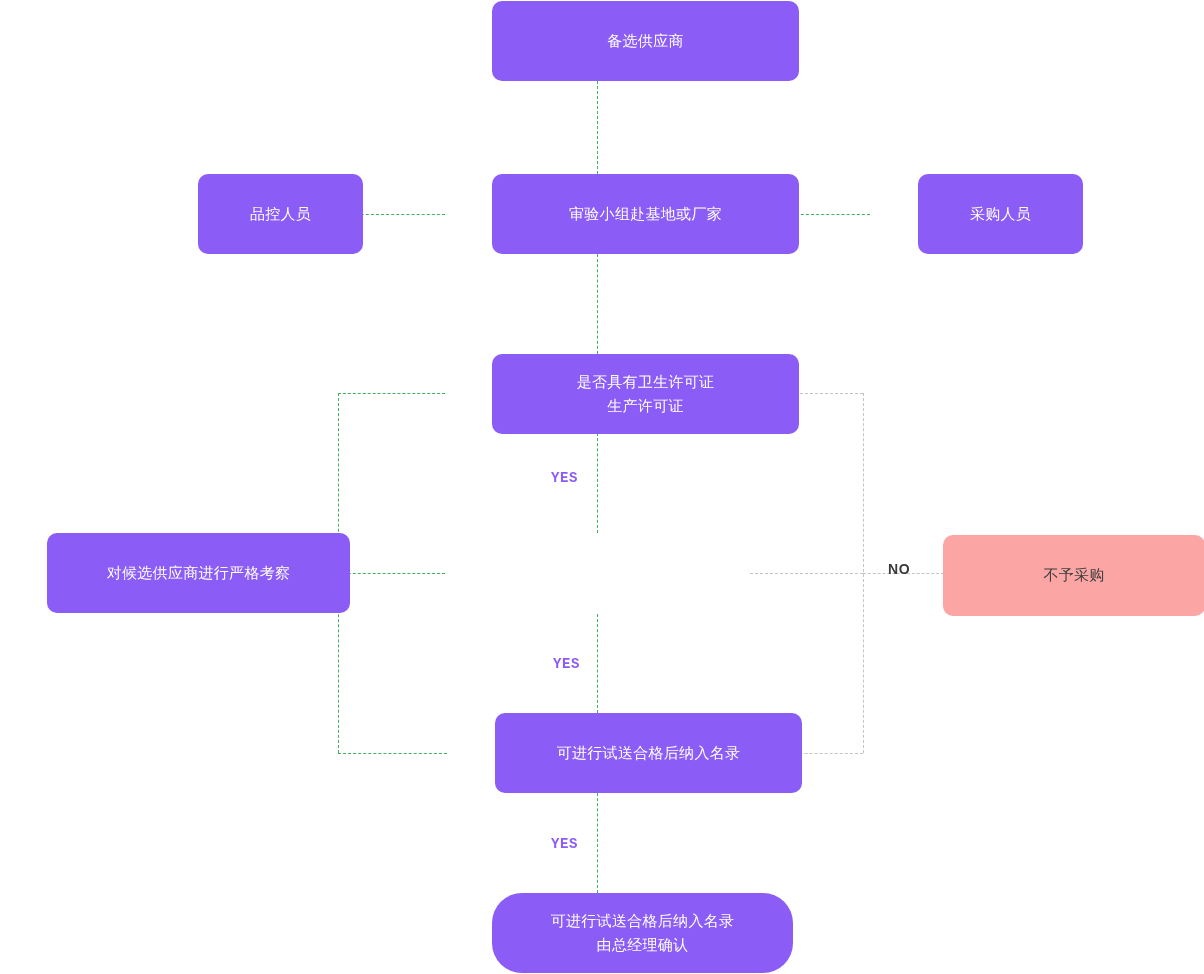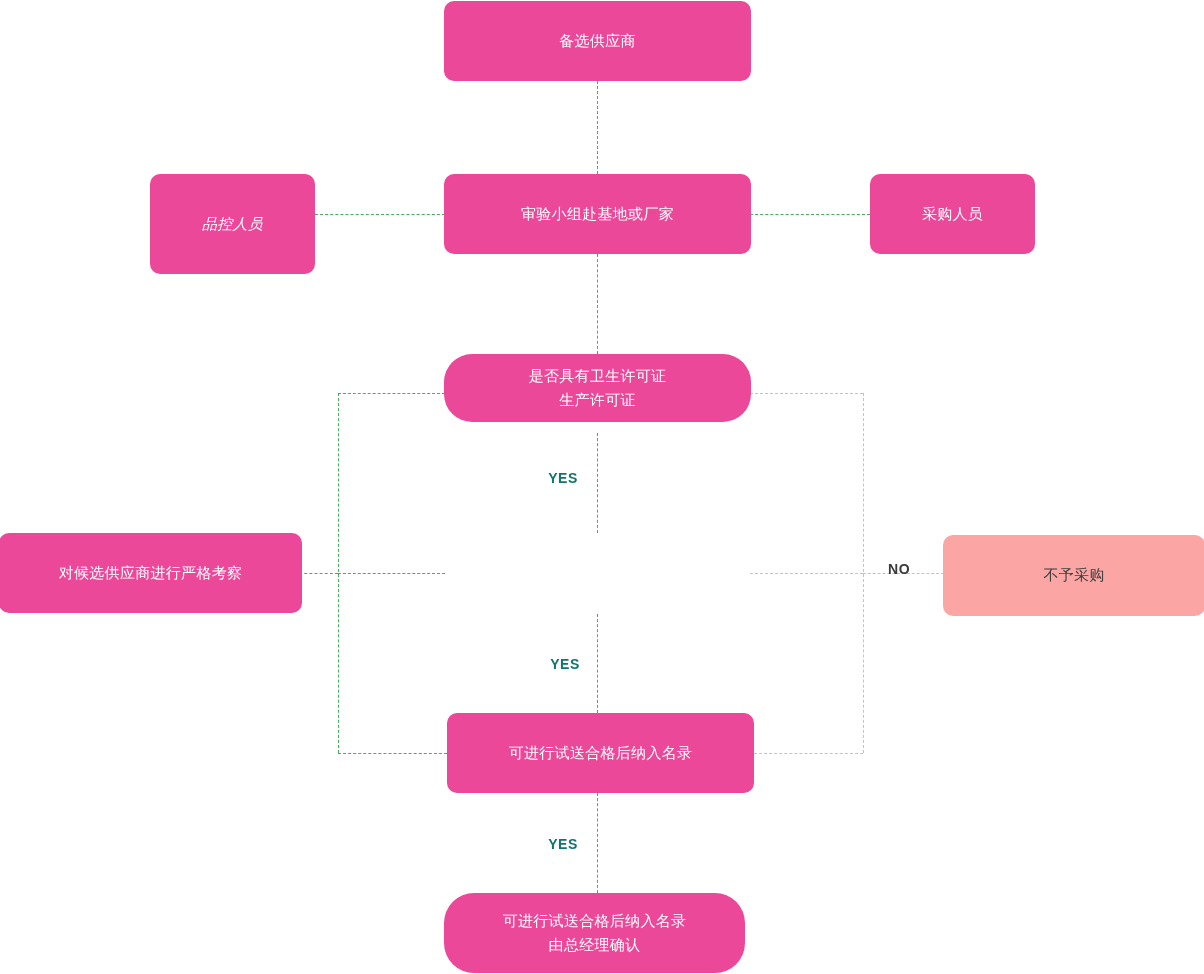--- a/index.html
+++ b/index.html
@@ -23,22 +23,23 @@
     border-radius: 10px;
     display: flex;
     align-items: center;
     justify-content: center;
     text-align: center;
     line-height: 1.62;
     font-size: 15px;
     letter-spacing: 0.3px;
   }
   .node.green {
-    background: #ec4899;
+    background: #8b5cf6;
     color: #ffffff;
+    margin-left: 48px;
   }
   .node.gray {
     background: #fca5a5;
     color: #3d3d3d;
   }
   .node .label {
     display: block;
     width: 100%;
     padding: 0 14px;
     box-sizing: border-box;
@@ -61,21 +62,22 @@
   .conn.h.gray {
     border-top-color: #c4c4c4;
   }
   .edge-label {
     position: absolute;
     font-size: 14px;
     font-weight: bold;
     letter-spacing: 0.6px;
   }
   .edge-label.yes {
-    color: #0f766e;
+    color: #8b5cf6;
+    font-family: Liberation Mono, monospace;
   }
   .edge-label.no {
     color: #3a3a3a;
   }
 </style>
 </head>
 <body>
 
 <div id="canvas">
 
@@ -107,33 +109,33 @@
 
   <div class="edge-label yes" style="left:578px; top:470px; transform:translateX(-100%);">YES</div>
   <div class="edge-label yes" style="left:580px; top:656px; transform:translateX(-100%);">YES</div>
   <div class="edge-label yes" style="left:578px; top:836px; transform:translateX(-100%);">YES</div>
   <div class="edge-label no" style="left:888px; top:561px;">NO</div>
 
   <div class="node green" style="left:444px; top:1px; width:307px; height:80px;">
     <span class="label">备选供应商</span>
   </div>
 
-  <div class="node green" style="left:150px; top:174px; width:165px; height:100px;font-style:italic;">
+  <div class="node green" style="left:150px; top:174px; width:165px; height:80px;">
     <span class="label">品控人员</span>
   </div>
 
   <div class="node green" style="left:444px; top:174px; width:307px; height:80px;">
     <span class="label">审验小组赴基地或厂家</span>
   </div>
 
   <div class="node green" style="left:870px; top:174px; width:165px; height:80px;">
     <span class="label">采购人员</span>
   </div>
 
-  <div class="node green" style="left:444px; top:354px; width:307px; height:68px;border-radius:28px;">
+  <div class="node green" style="left:444px; top:354px; width:307px; height:80px;">
     <span class="label">
       <span>是否具有卫生许可证</span><br>
       <span>生产许可证</span>
     </span>
   </div>
 
   <div class="node green" style="left:-1px; top:533px; width:303px; height:80px;">
     <span class="label">对候选供应商进行严格考察</span>
   </div>
 

